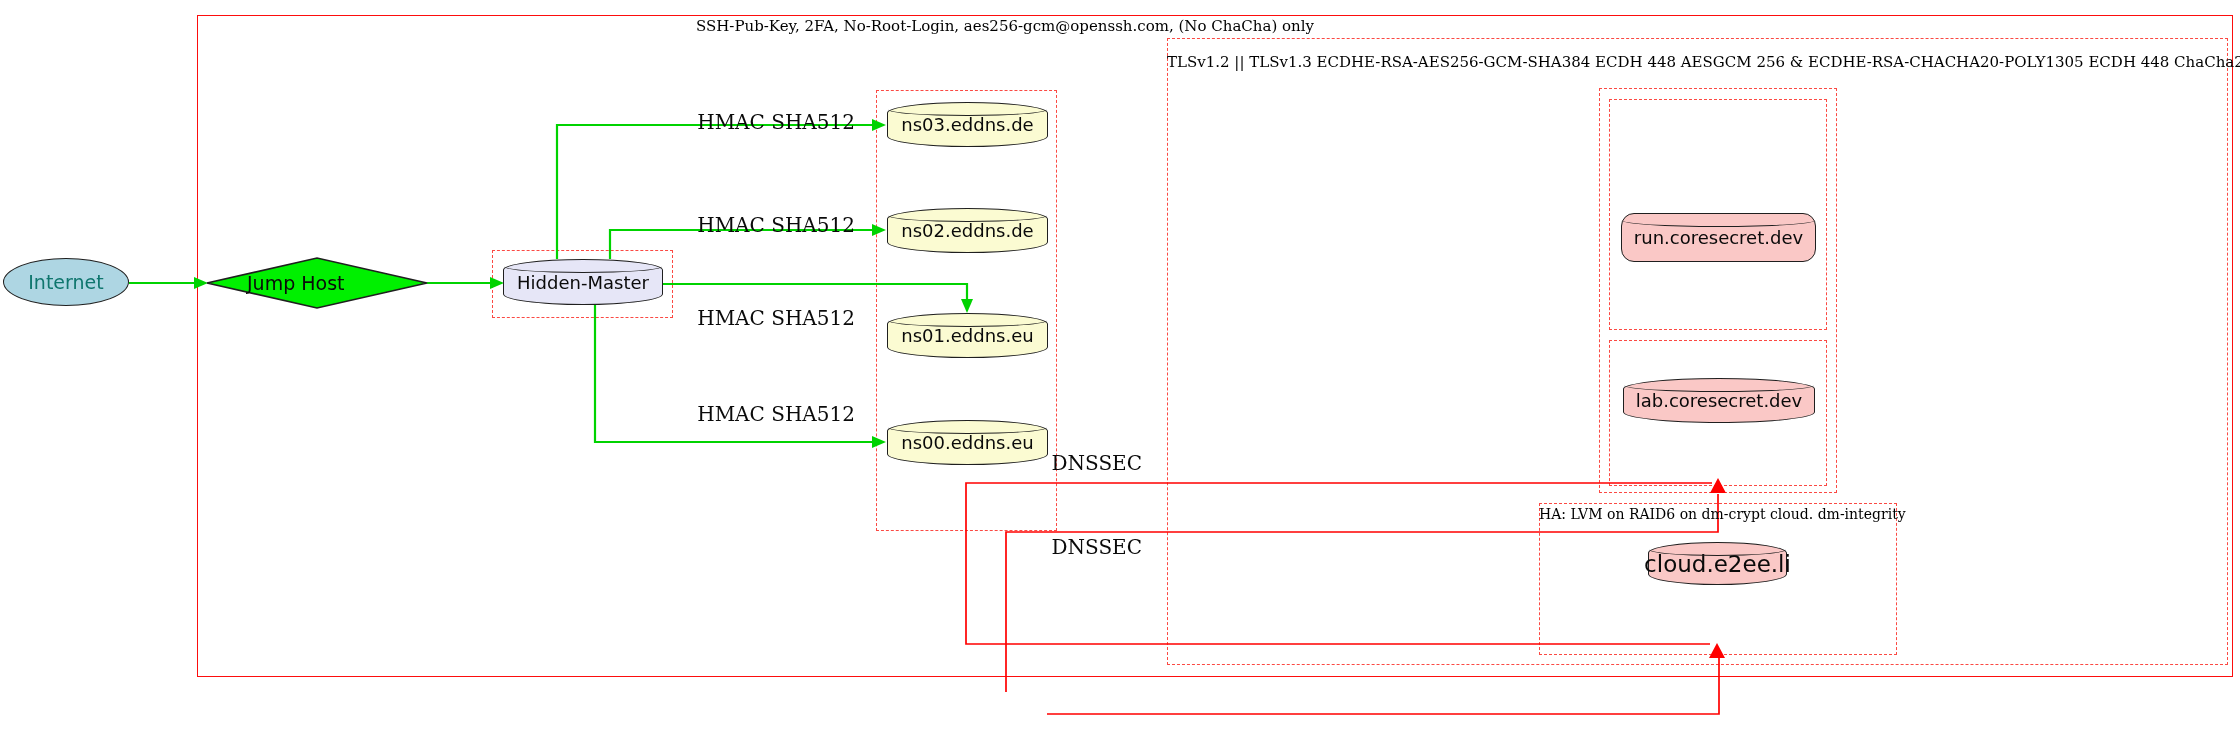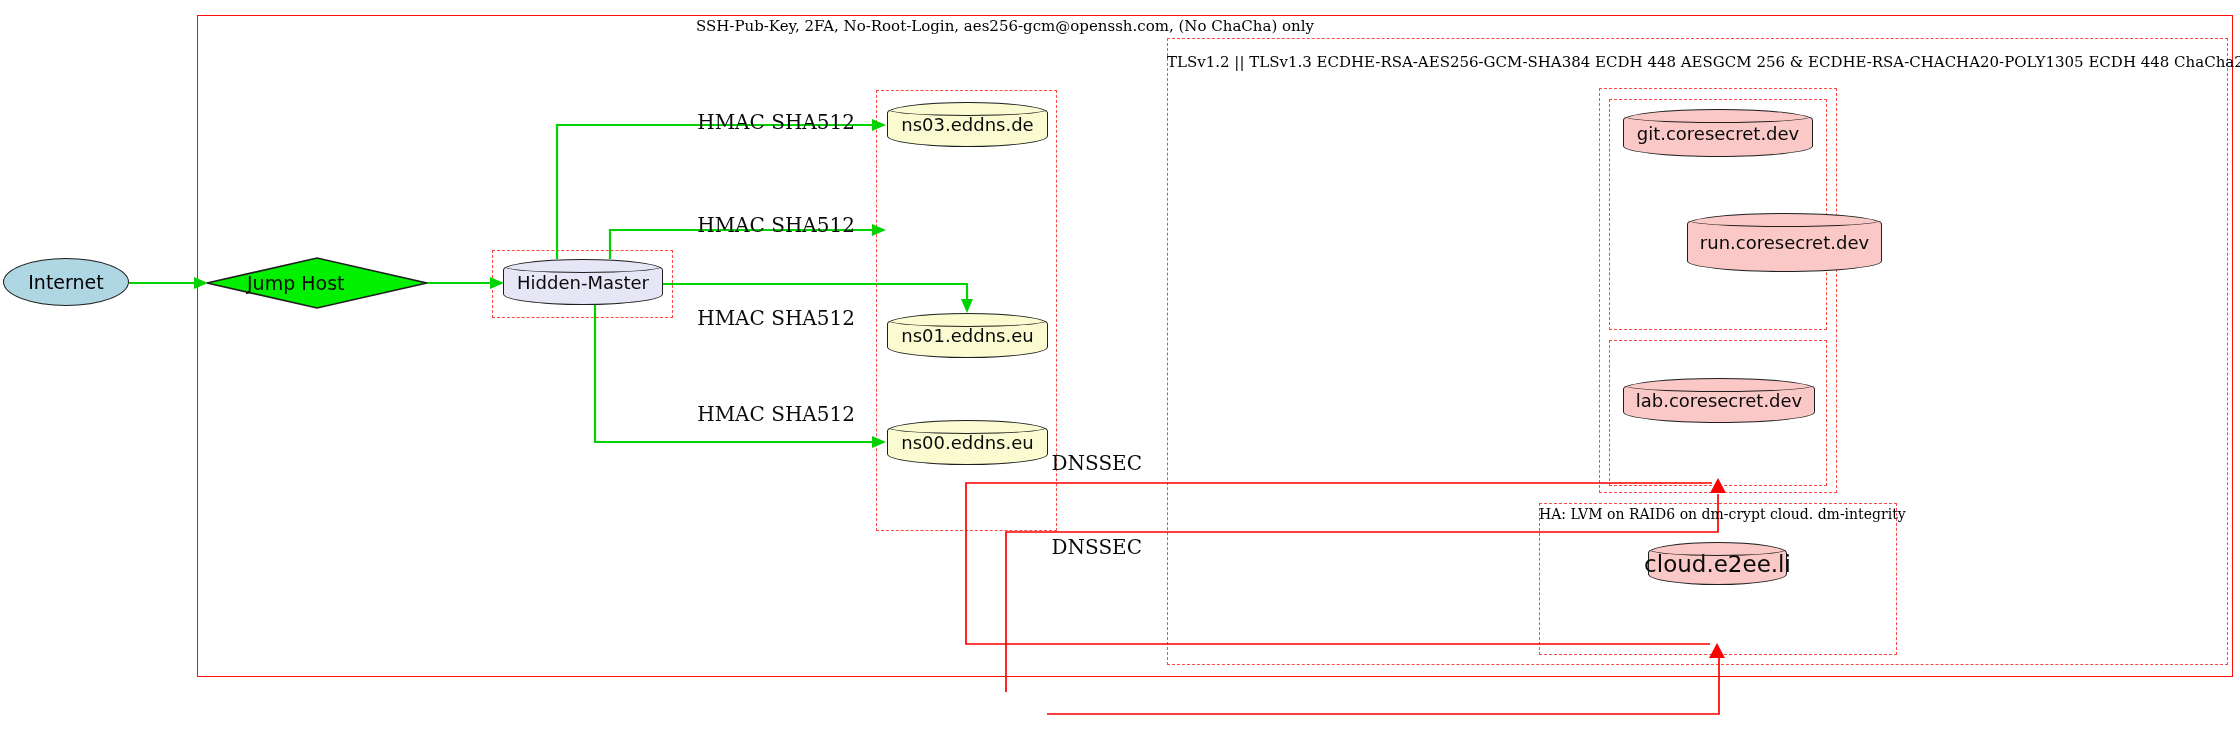--- a/index.html
+++ b/index.html
@@ -6,21 +6,21 @@
   #stage{position:relative;width:2240px;height:744px;background:#ffffff;overflow:hidden;
          font-family:"DejaVu Sans",sans-serif;}
   
   .box{position:absolute;box-sizing:border-box;}
   .dashed{border:1.6px dashed #fb4943;}
   .solid{border:1.6px solid #fd0d0d;}
   .clabel{position:absolute;font-family:"DejaVu Serif",serif;color:#000;
           white-space:nowrap;z-index:6;}
   
   .ellipse{position:absolute;box-sizing:border-box;border:1.7px solid #1f1f1f;border-radius:50%;
-           display:flex;align-items:center;justify-content:center;font-size:19px;color:#000000;
+           display:flex;align-items:center;justify-content:center;font-size:19px;color:#0f766e;
            z-index:5;}
   .cyl{position:absolute;box-sizing:border-box;border:1.6px solid #1f1f1f;
        border-radius:50% / 11px;display:flex;align-items:center;justify-content:center;
        font-size:18px;color:#0a0a0a;z-index:5;}
   .cyl::before{content:"";position:absolute;top:0px;left:0;width:100%;height:13px;
        box-sizing:border-box;border-bottom:1.4px solid #1f1f1f;border-radius:50%;}
   .fill-master{background:#e6e6f7;}
   .fill-dns{background:#fbfbd2;}
   .fill-svc{background:#fac8c6;}
   .fill-net{background:#aed6e3;}
@@ -86,31 +86,31 @@
 
   <div class="nlabel" style="left:247px;top:272px;width:140px;">Jump Host</div>
 
   <div class="cyl fill-master" style="left:503px;top:259px;width:160px;height:46px;">
     <span>Hidden-Master</span>
   </div>
 
   <div class="cyl fill-dns" style="left:887px;top:102px;width:161px;height:45px;">
     <span>ns03.eddns.de</span>
   </div>
+  <div class="cyl fill-dns" style="left:887px;top:208px;width:161px;height:45px;">
+    <span>ns02.eddns.de</span>
+  </div>
   <div class="cyl fill-dns" style="left:887px;top:313px;width:161px;height:45px;">
     <span>ns01.eddns.eu</span>
   </div>
   <div class="cyl fill-dns" style="left:887px;top:420px;width:161px;height:45px;">
     <span>ns00.eddns.eu</span>
   </div>
 
-  <div class="cyl fill-svc" style="left:1623px;top:109px;width:190px;height:48px;">
-    <span>git.coresecret.dev</span>
-  </div>
-  <div class="cyl fill-svc" style="left:1687px;top:213px;width:195px;height:59px;">
+  <div class="cyl fill-svc" style="left:1621px;top:213px;width:195px;height:49px;border-radius:13px;">
     <span>run.coresecret.dev</span>
   </div>
   <div class="cyl fill-svc" style="left:1623px;top:378px;width:192px;height:45px;">
     <span>lab.coresecret.dev</span>
   </div>
   <div class="cyl fill-svc" style="left:1648px;top:542px;width:139px;height:43px;font-size:23px;">
     <span>cloud.e2ee.li</span>
   </div>
 
 

